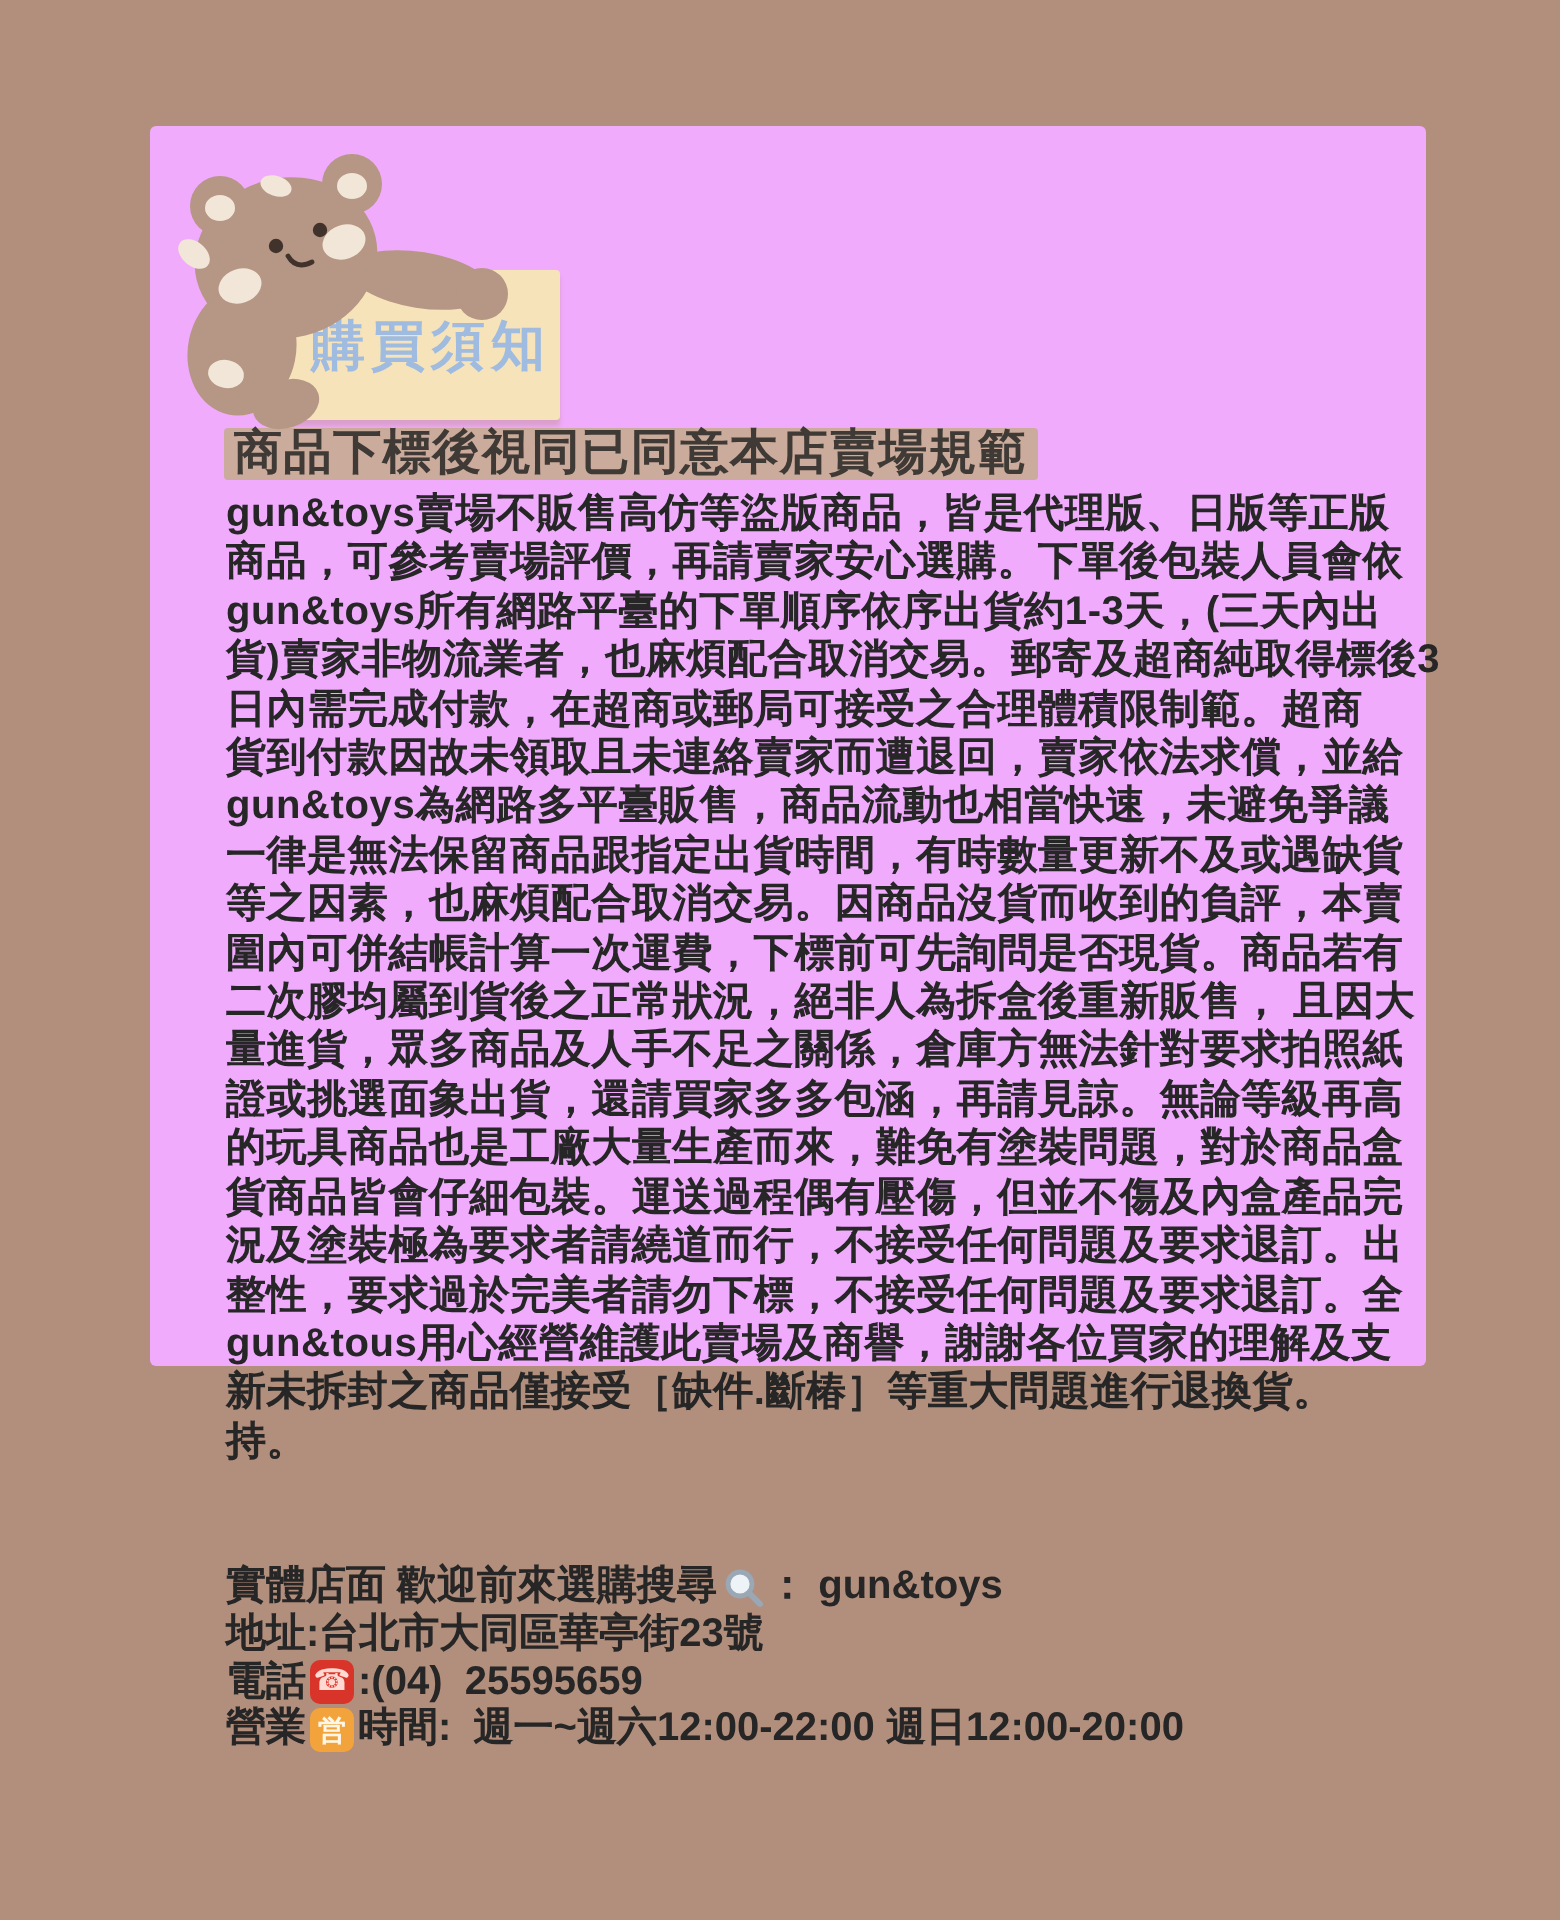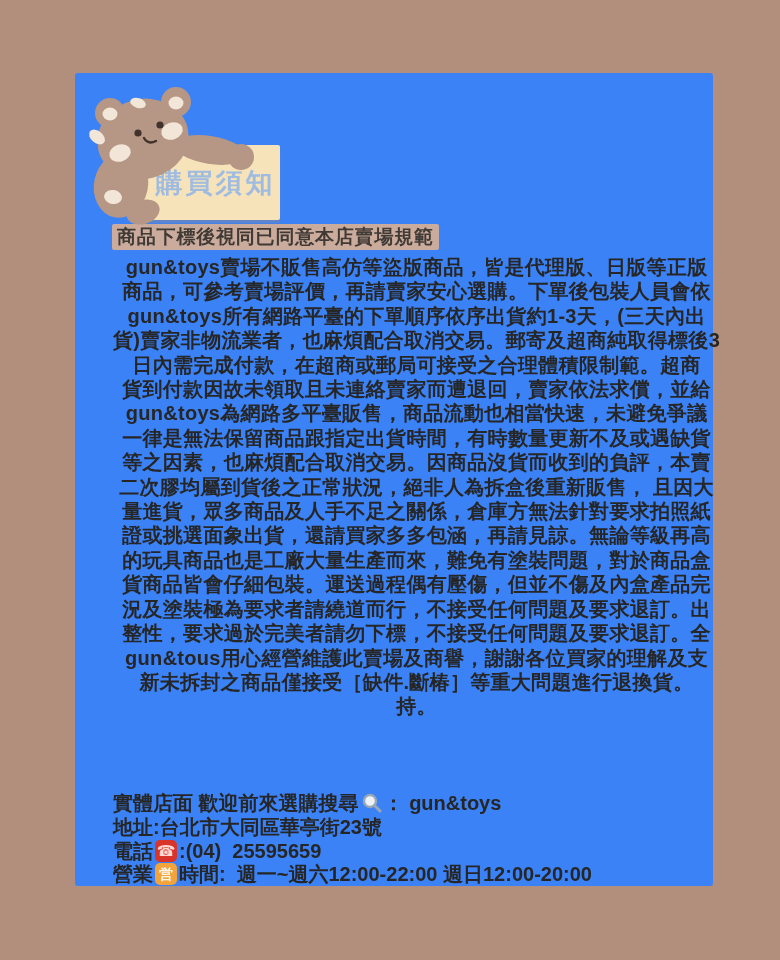--- a/index.html
+++ b/index.html
@@ -5,23 +5,23 @@
   html, body { margin: 0; padding: 0; }
   body {
     width: 780px; height: 960px;
     position: relative;
     background: #b28e7c;
     font-family: "Liberation Sans", "DejaVu Sans", sans-serif;
     overflow: hidden;
   }
   .card {
     position: absolute;
-    left: 75px; top: 73px;
-    width: 638px; height: 813px;
-    background: #3b82f6;
+    left: 75px; top: 63px;
+    width: 638px; height: 620px;
+    background: #f0abfc;
     border-radius: 3px;
   }
   .sign-box {
     position: absolute;
     left: 62px; top: 72px;
     width: 143px; height: 75px;
     background: #f7e3ba;
     border-radius: 2px;
     box-shadow: 0 3px 2px rgba(176, 138, 110, 0.35);
     display: flex; align-items: center; justify-content: center;
@@ -41,47 +41,47 @@
     width: 178px; height: 138px;
     z-index: 2;
   }
   .subtitle {
     position: absolute;
     left: 37px; top: 151px;
     height: 26px;
     background: #cbab9b;
     color: #3f3a36;
     font-weight: bold;
-    font-size: 19px;
+    font-size: 24px;
     line-height: 26px;
     padding: 0 5px;
     letter-spacing: 0.8px;
     white-space: pre;
     border-radius: 2px;
     z-index: 0;
   }
   .body-text {
     position: absolute;
     left: 38px; top: 182px;
     font-size: 20px;
     font-weight: bold;
     color: #262626;
     line-height: 24.4px;
     letter-spacing: 0.3px;
   }
-  .body-line { white-space: pre; text-align: center; }
+  .body-line { white-space: pre; }
   .footer {
     position: absolute;
     left: 38px; top: 719px;
     font-size: 20px;
     font-weight: bold;
     color: #262626;
     line-height: 23.8px;
   }
-  .footer-line { white-space: pre; display: flex; }
+  .footer-line { white-space: pre; display: flex; align-items: center; }
   .inline-icon {
     display: inline-flex;
     align-items: center; justify-content: center;
     width: 22px; height: 22px;
     border-radius: 5px;
     margin: 0 2px;
     flex: 0 0 auto;
   }
   .phone-icon { background: #d8342a; color: #ffd9d2; font-size: 15px; line-height: 22px; }
   .open-icon  { background: #f2a33c; color: #fff7e6; font-size: 14px; line-height: 22px; }
@@ -128,20 +128,21 @@
   <div class="body-text">
     <div class="body-line">gun&amp;toys賣場不販售高仿等盜版商品，皆是代理版、日版等正版</div>
     <div class="body-line">商品，可參考賣場評價，再請賣家安心選購。下單後包裝人員會依</div>
     <div class="body-line">gun&amp;toys所有網路平臺的下單順序依序出貨約1-3天，(三天內出</div>
     <div class="body-line">貨)賣家非物流業者，也麻煩配合取消交易。郵寄及超商純取得標後3</div>
     <div class="body-line">日內需完成付款，在超商或郵局可接受之合理體積限制範。超商</div>
     <div class="body-line">貨到付款因故未領取且未連絡賣家而遭退回，賣家依法求償，並給</div>
     <div class="body-line">gun&amp;toys為網路多平臺販售，商品流動也相當快速，未避免爭議</div>
     <div class="body-line">一律是無法保留商品跟指定出貨時間，有時數量更新不及或遇缺貨</div>
     <div class="body-line">等之因素，也麻煩配合取消交易。因商品沒貨而收到的負評，本賣</div>
+    <div class="body-line">圍內可併結帳計算一次運費，下標前可先詢問是否現貨。商品若有</div>
     <div class="body-line">二次膠均屬到貨後之正常狀況，絕非人為拆盒後重新販售， 且因大</div>
     <div class="body-line">量進貨，眾多商品及人手不足之關係，倉庫方無法針對要求拍照紙</div>
     <div class="body-line">證或挑選面象出貨，還請買家多多包涵，再請見諒。無論等級再高</div>
     <div class="body-line">的玩具商品也是工廠大量生產而來，難免有塗裝問題，對於商品盒</div>
     <div class="body-line">貨商品皆會仔細包裝。運送過程偶有壓傷，但並不傷及內盒產品完</div>
     <div class="body-line">況及塗裝極為要求者請繞道而行，不接受任何問題及要求退訂。出</div>
     <div class="body-line">整性，要求過於完美者請勿下標，不接受任何問題及要求退訂。全</div>
     <div class="body-line">gun&amp;tous用心經營維護此賣場及商譽，謝謝各位買家的理解及支</div>
     <div class="body-line">新未拆封之商品僅接受［缺件.斷椿］等重大問題進行退換貨。</div>
     <div class="body-line">持。</div>

